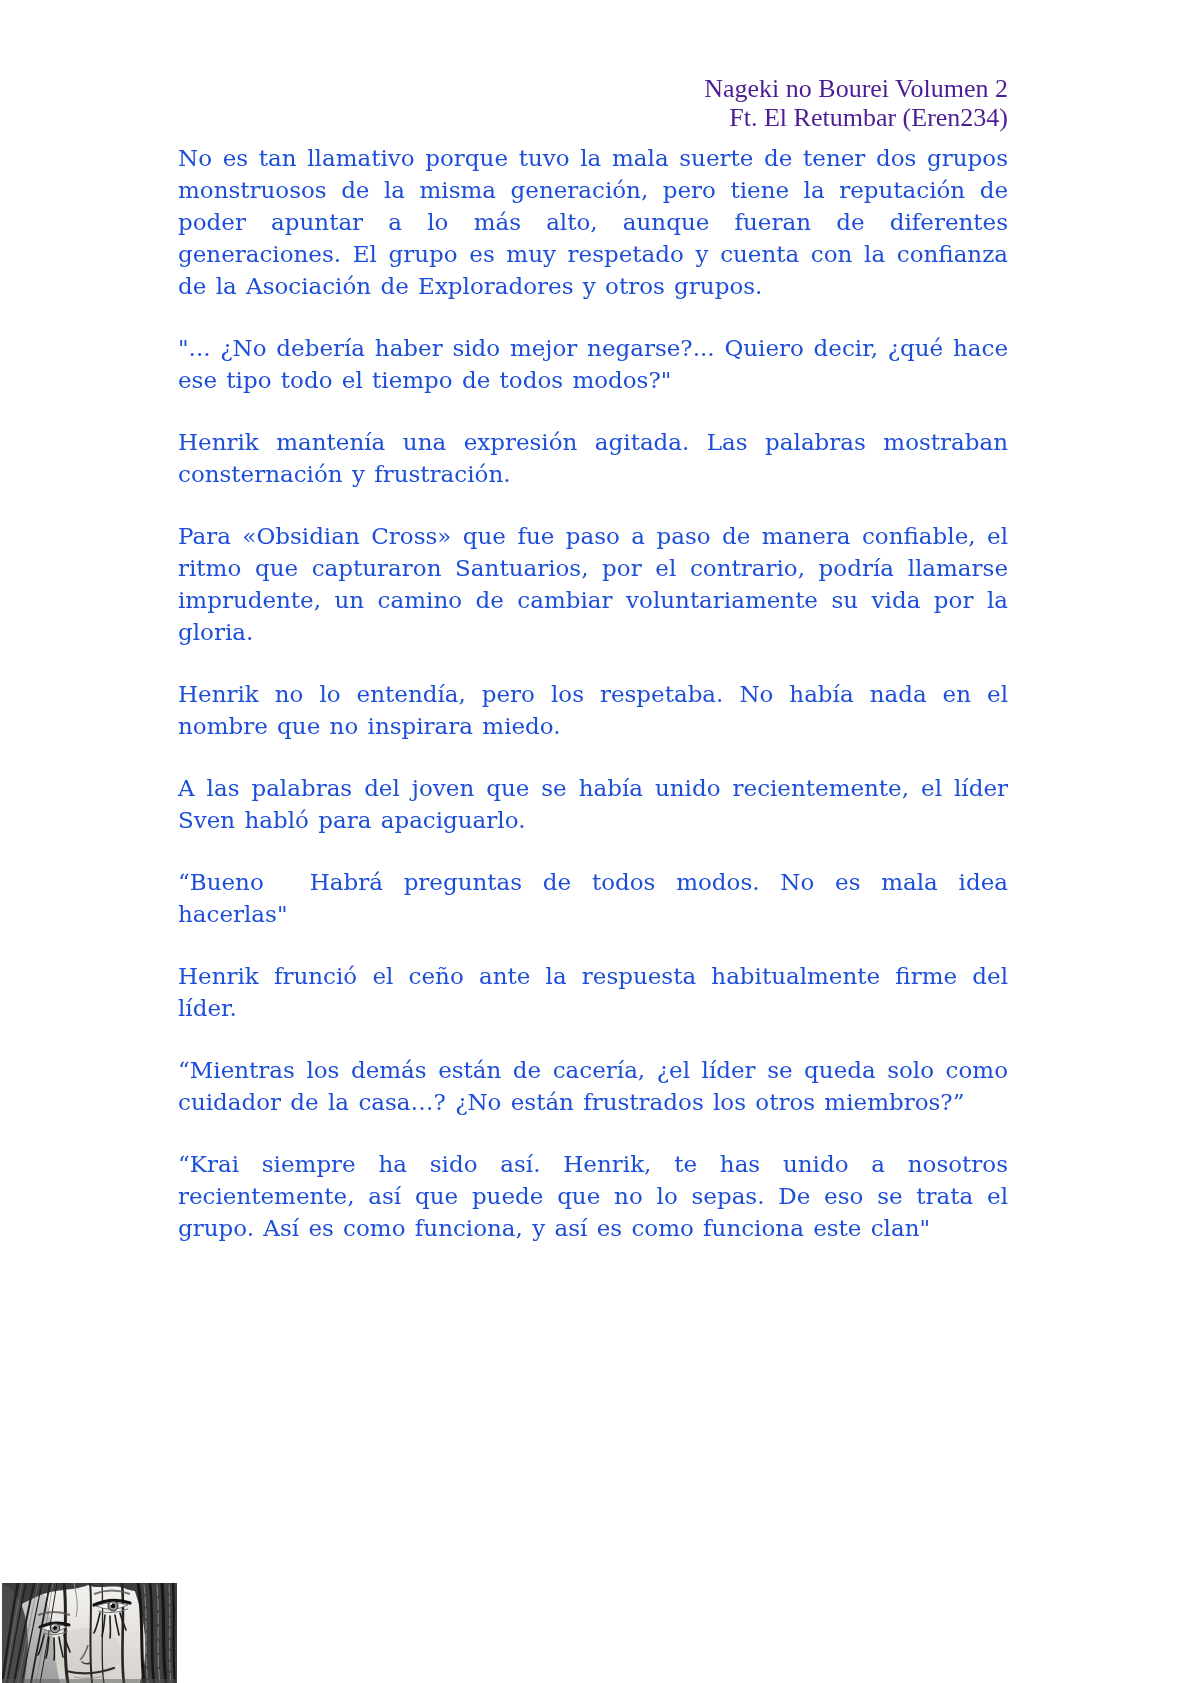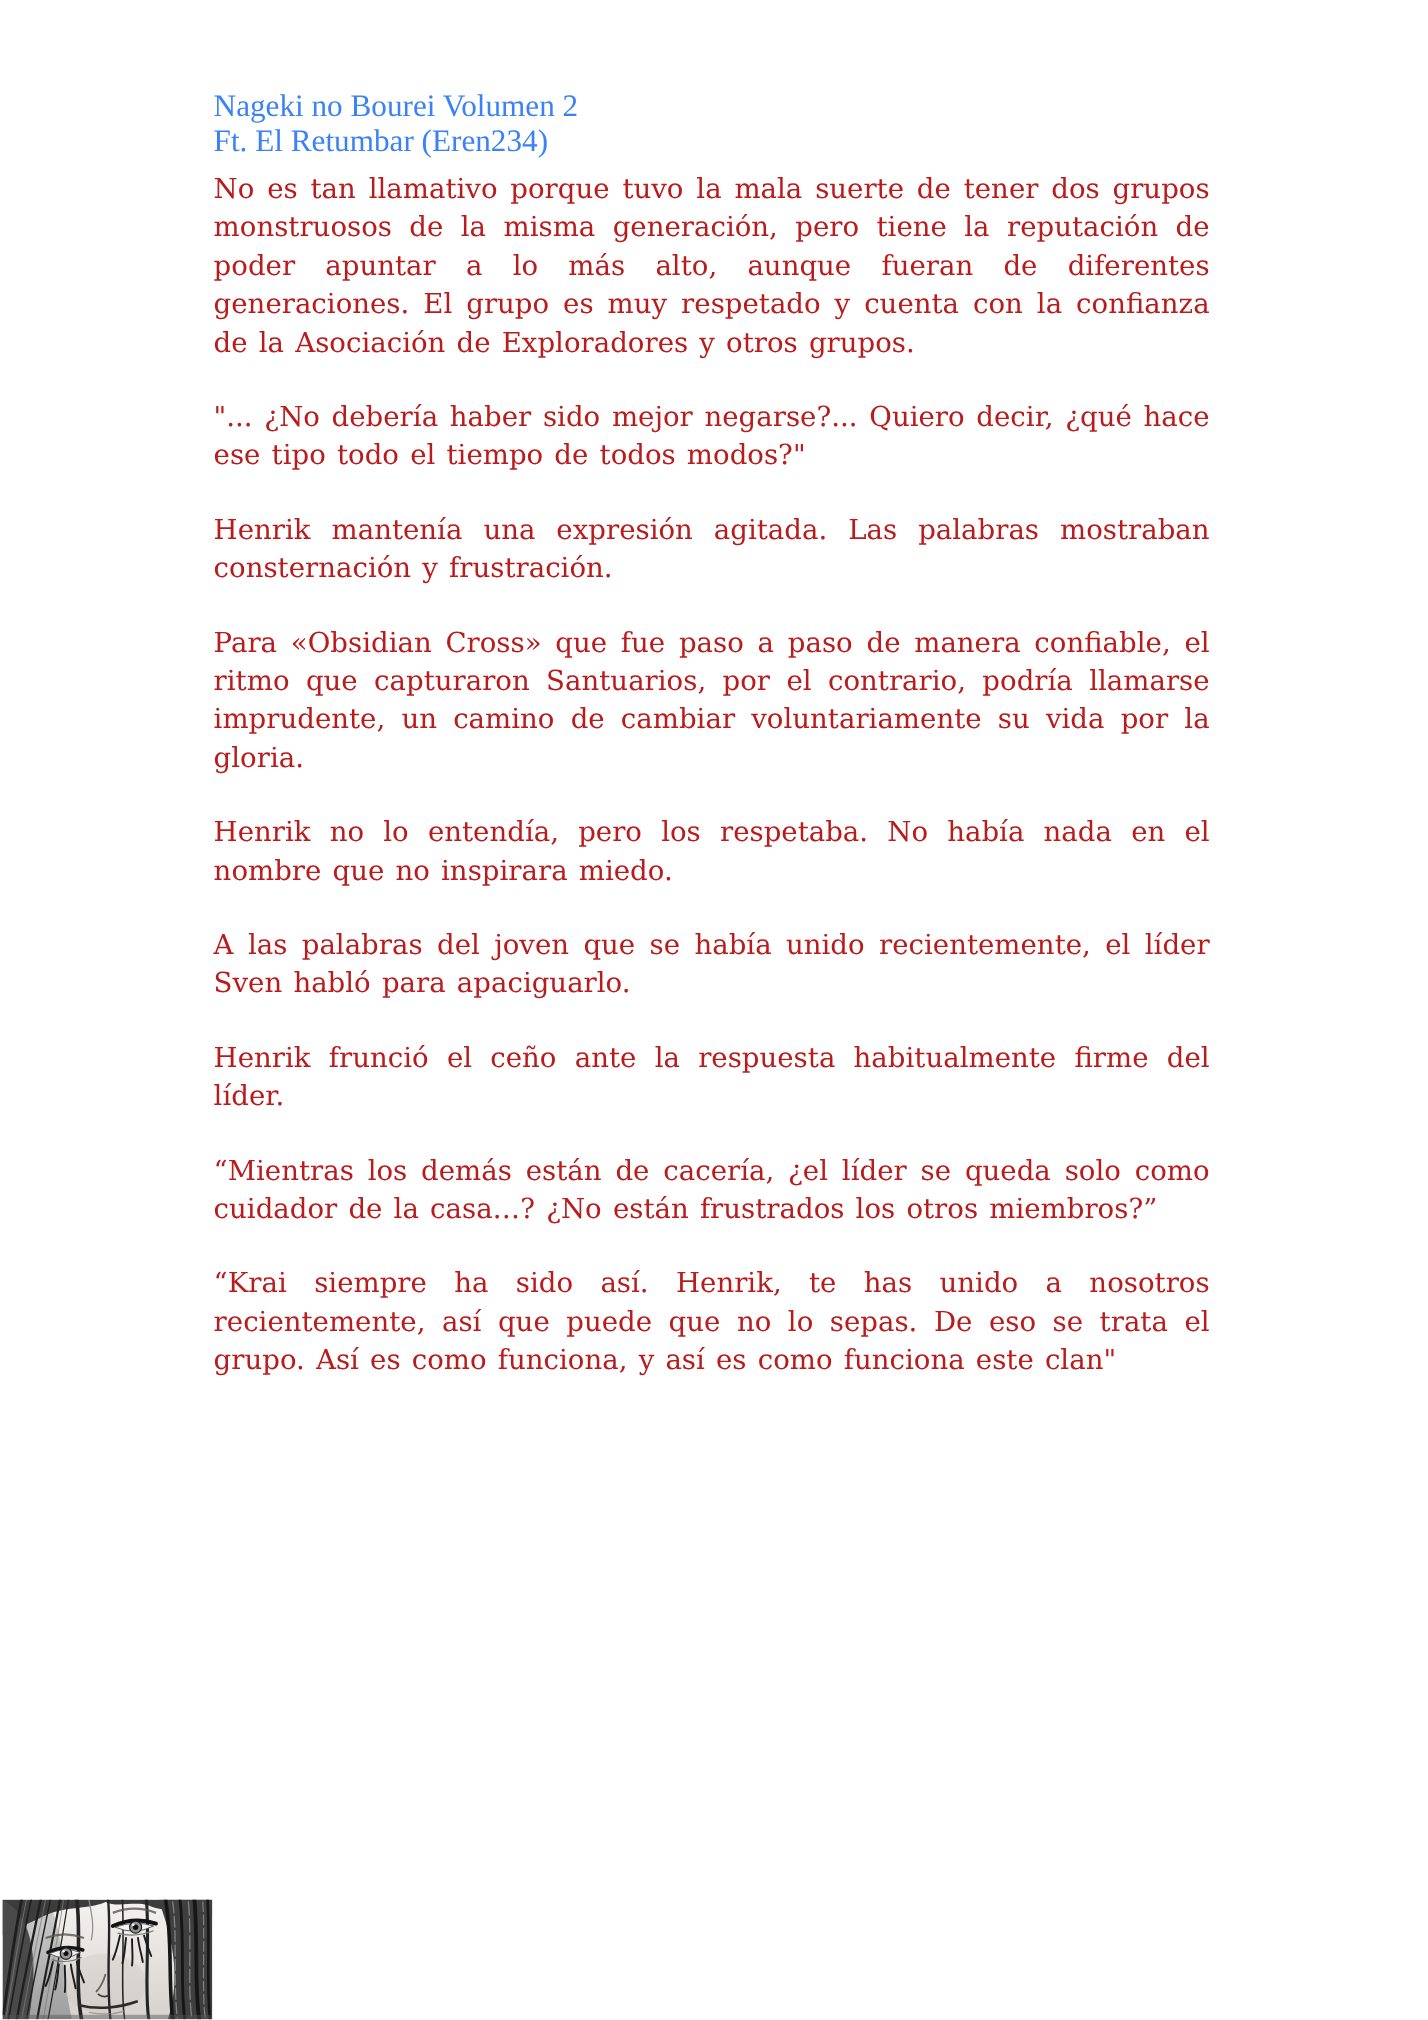--- a/index.html
+++ b/index.html
@@ -17,36 +17,36 @@
     background: #ffffff;
   }
   .content {
     position: absolute;
     left: 178px;
     top: 74px;
     width: 830px;
     color: #1a1a1a;
   }
   .title-block {
-    text-align: left;
+    text-align: right;
     font-family: "Liberation Serif", serif;
     font-size: 26px;
     line-height: 29px;
     font-weight: 400;
-    color: #3b82f6;
+    color: #4c1d95;
     margin-bottom: 10px;
   }
   .body-text p {
     font-family: "DejaVu Serif", serif;
     font-size: 23px;
     line-height: 32px;
     text-align: justify;
     word-spacing: 2px;
     margin: 0 0 30px 0;
-    color: #b91c1c;
+    color: #1d4ed8;
   }
   .footer-image {
     position: absolute;
     left: 2px;
     top: 1583px;
     width: 175px;
     height: 100px;
     overflow: hidden;
   }
   .footer-image svg { display: block; }
@@ -62,20 +62,21 @@
       <div>Ft. El Retumbar (Eren234)</div>
     </div>
 
     <div class="body-text">
       <p>No es tan llamativo porque tuvo la mala suerte de tener dos grupos monstruosos de la misma generación, pero tiene la reputación de poder apuntar a lo más alto, aunque fueran de diferentes generaciones. El grupo es muy respetado y cuenta con la confianza de la Asociación de Exploradores y otros grupos.</p>
       <p>"... ¿No debería haber sido mejor negarse?... Quiero decir, ¿qué hace ese tipo todo el tiempo de todos modos?"</p>
       <p>Henrik mantenía una expresión agitada. Las palabras mostraban consternación y frustración.</p>
       <p>Para «Obsidian Cross» que fue paso a paso de manera confiable, el ritmo que capturaron Santuarios, por el contrario, podría llamarse imprudente, un camino de cambiar voluntariamente su vida por la gloria.</p>
       <p>Henrik no lo entendía, pero los respetaba. No había nada en el nombre que no inspirara miedo.</p>
       <p>A las palabras del joven que se había unido recientemente, el líder Sven habló para apaciguarlo.</p>
+      <p>“Bueno　Habrá preguntas de todos modos. No es mala idea hacerlas"</p>
       <p>Henrik frunció el ceño ante la respuesta habitualmente firme del líder.</p>
       <p>“Mientras los demás están de cacería, ¿el líder se queda solo como cuidador de la casa…? ¿No están frustrados los otros miembros?”</p>
       <p>“Krai siempre ha sido así. Henrik, te has unido a nosotros recientemente, así que puede que no lo sepas. De eso se trata el grupo. Así es como funciona, y así es como funciona este clan"</p>
     </div>
   </div>
 
   <div class="footer-image" title="grayscale manga face close-up illustration">
     <svg width="175" height="100" viewBox="0 0 175 100" xmlns="http://www.w3.org/2000/svg">
       <defs>
         <linearGradient id="bg" x1="0" y1="0" x2="0" y2="1">

